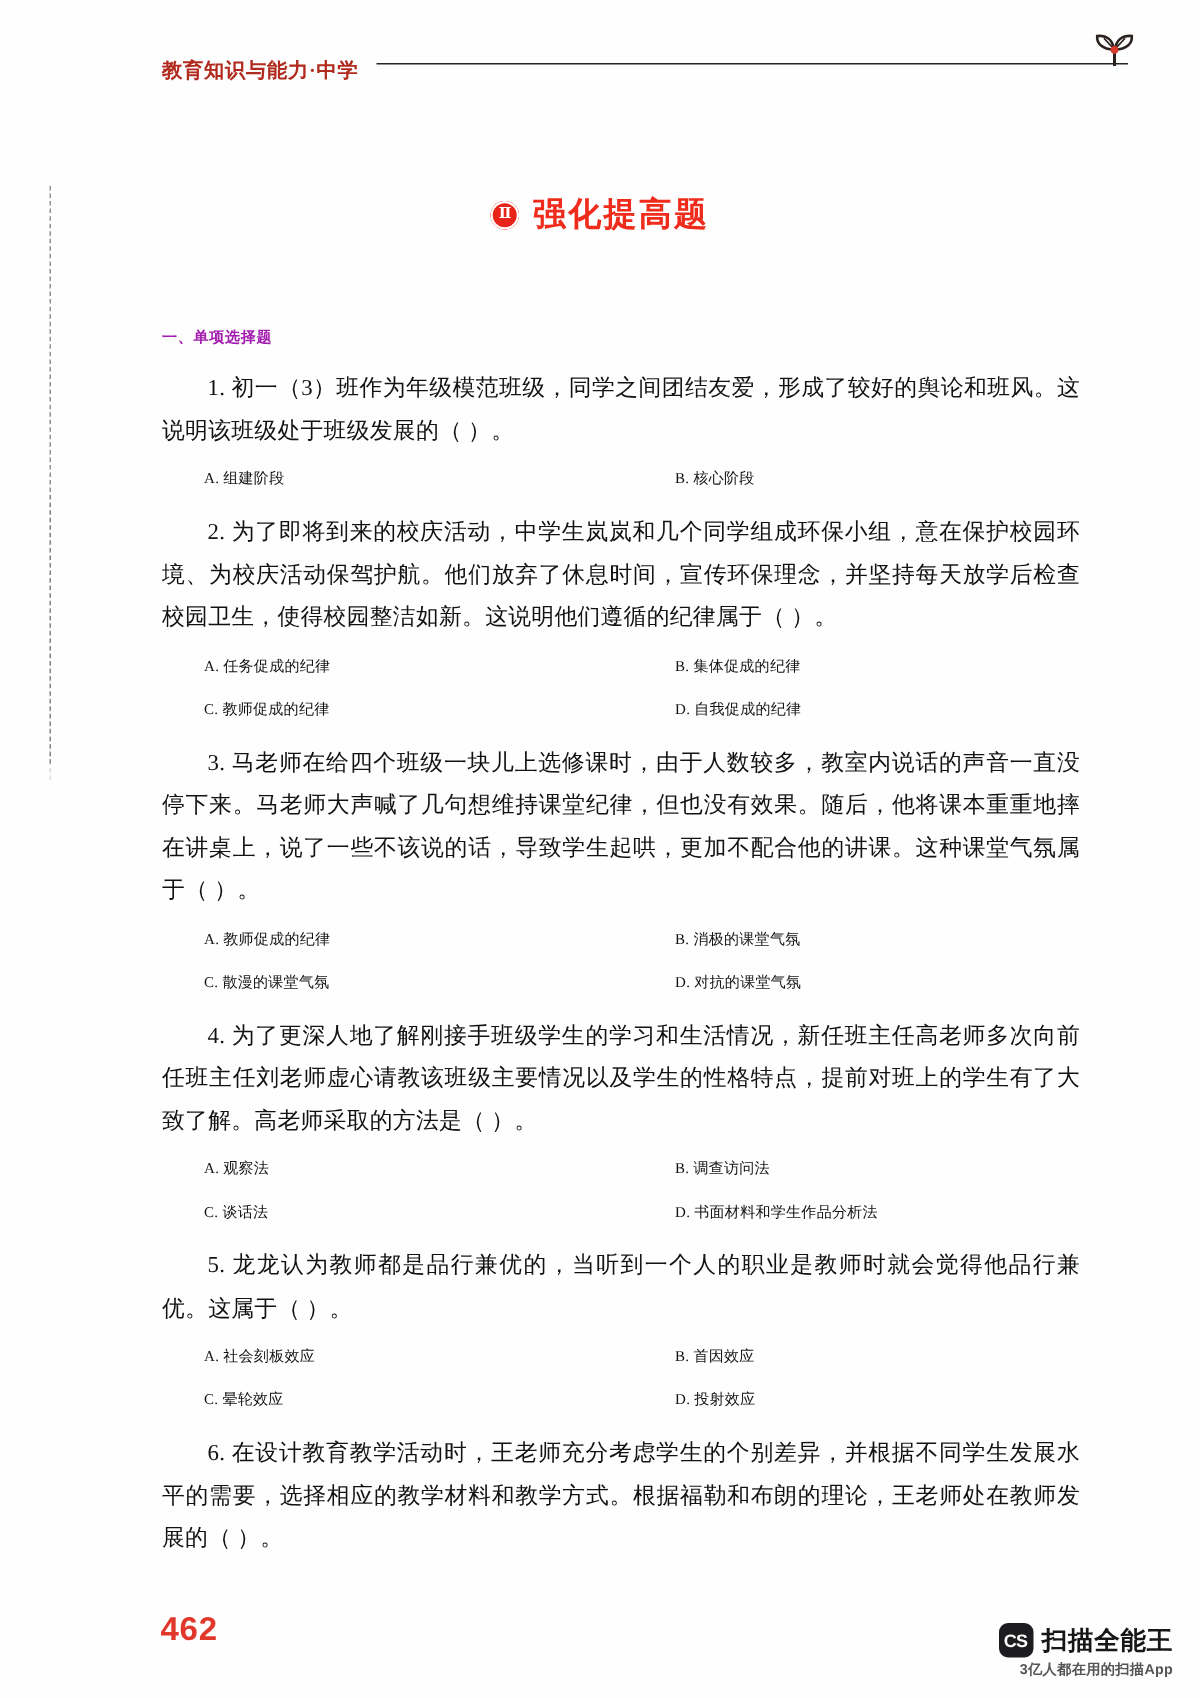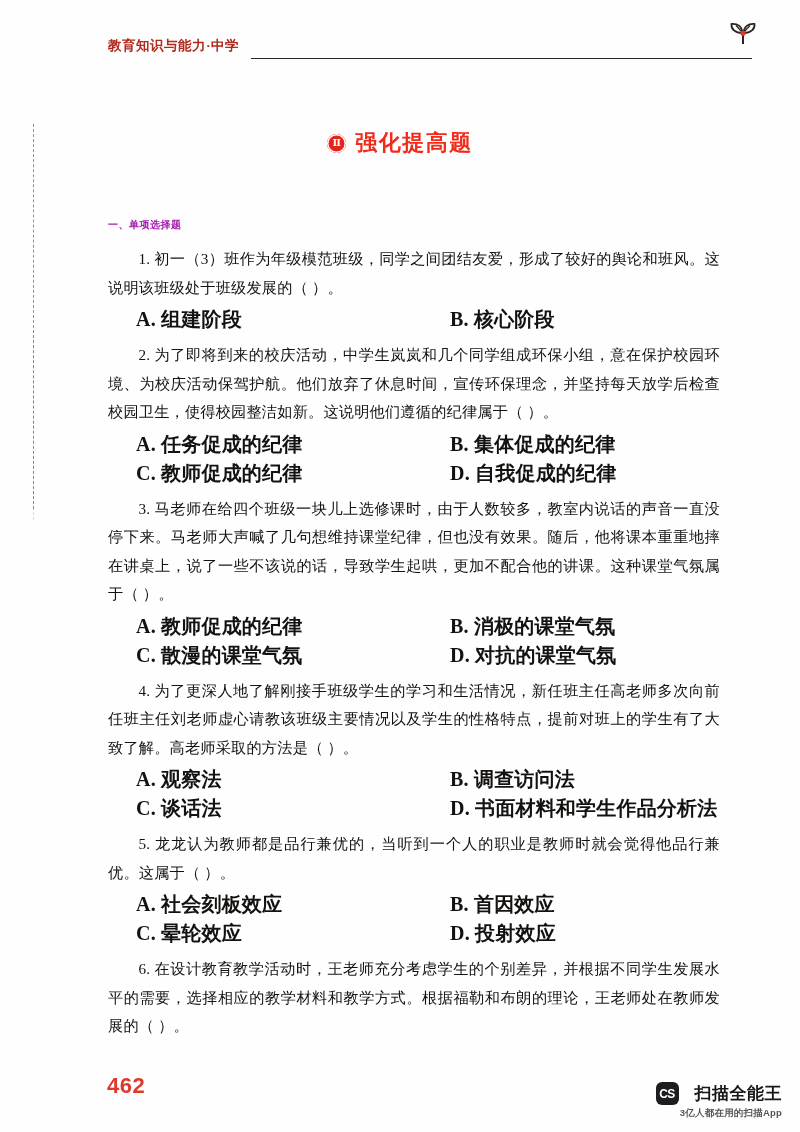--- a/index.html
+++ b/index.html
@@ -18,26 +18,26 @@
 
   .page {
     position: absolute;
     inset: 0;
     background: #fefefe;
   }
 
   
   .header {
     position: absolute;
-    top: 25px;
+    top: 38px;
     left: 108px;
     right: 48px;
     height: 30px;
     display: flex;
-    align-items: flex-end;
+    align-items: flex-start;
   }
   .header-title {
     font-family: "Liberation Serif", "DejaVu Serif", serif;
     font-weight: bold;
     font-size: 13.5px;
     letter-spacing: 0.5px;
     color: #b02a1e;
     white-space: nowrap;
   }
   .header-rule {
@@ -136,24 +136,23 @@
     color: #141210;
     font-family: "Liberation Serif", "DejaVu Serif", serif;
   }
   .q-options {
     margin-top: 3px;
     margin-bottom: 6px;
   }
   .opt-row {
     display: flex;
     line-height: 29px;
-    font-size: 20px;
+    font-size: 10px;
     letter-spacing: 0.2px;
     color: #141210;
-    font-weight: bold;
   }
   .opt-cell {
     width: 50%;
     padding-left: 28px;
     box-sizing: border-box;
     white-space: nowrap;
   }
   .opt-cell.second {
     padding-left: 36px;
   }
@@ -174,21 +173,21 @@
   .watermark {
     position: absolute;
     right: 18px;
     bottom: 12px;
     text-align: right;
   }
   .wm-main {
     display: flex;
     align-items: flex-start;
     justify-content: flex-end;
-    gap: 16px;
+    gap: 6px;
   }
   .wm-logo {
     width: 23px;
     height: 23px;
     border-radius: 6px;
     background: #1d1d1f;
     color: #ffffff;
     font-family: "Liberation Sans", "DejaVu Sans", sans-serif;
     font-size: 12px;
     font-weight: bold;

